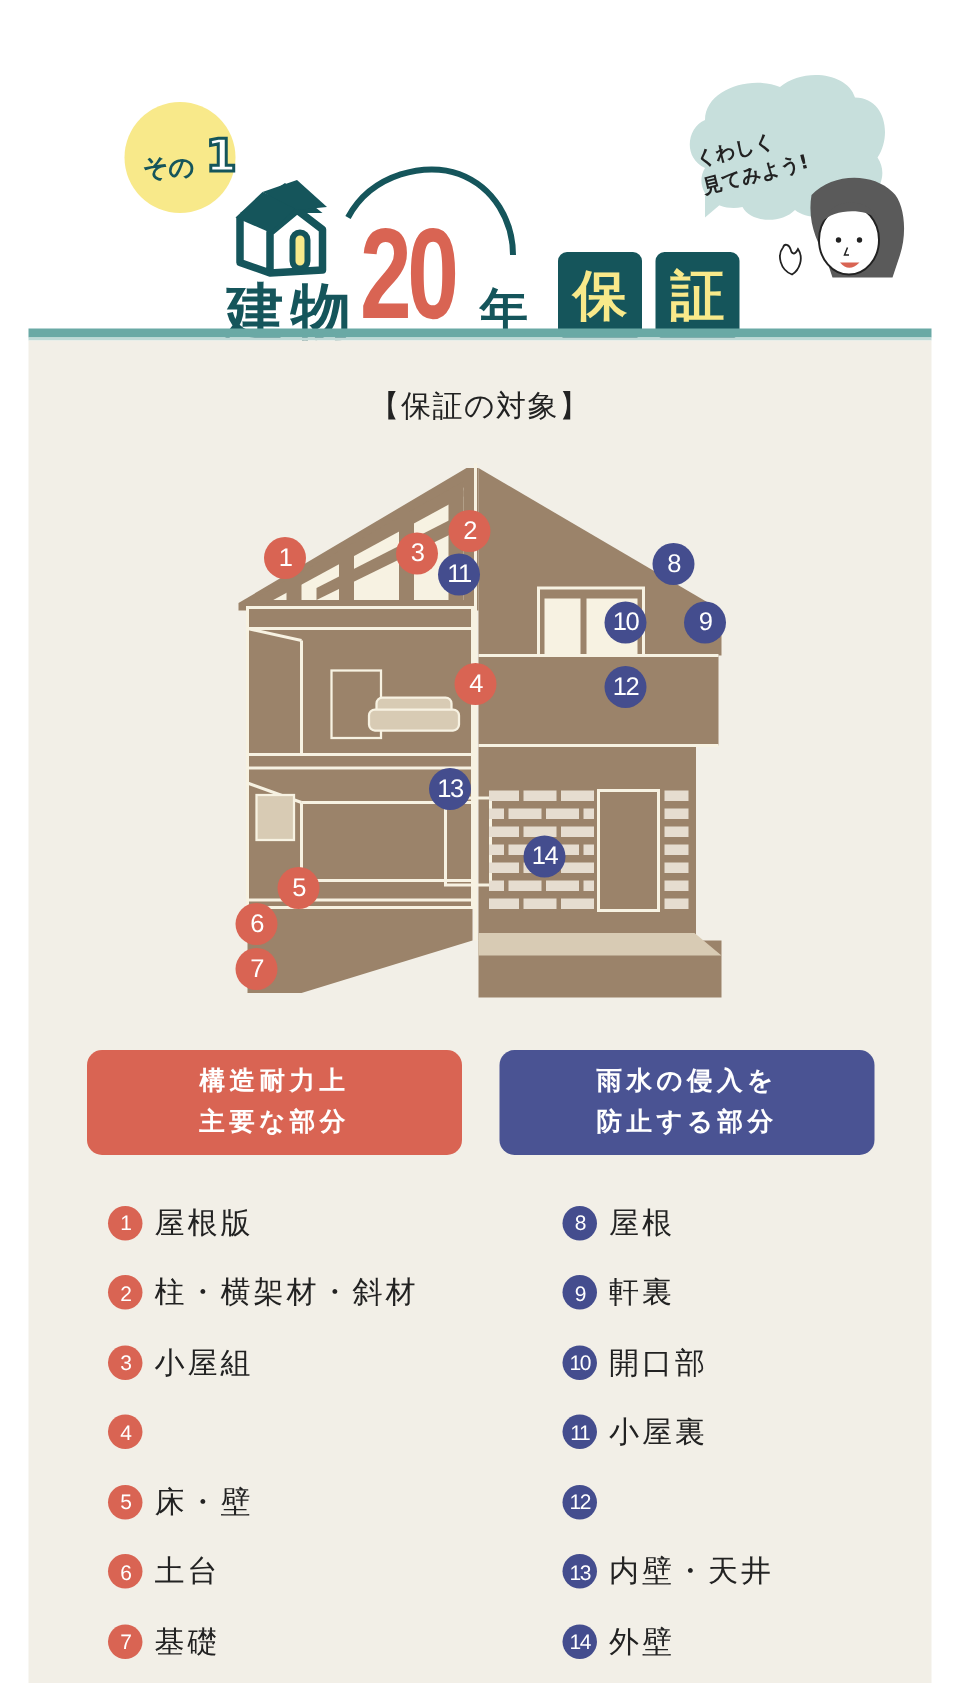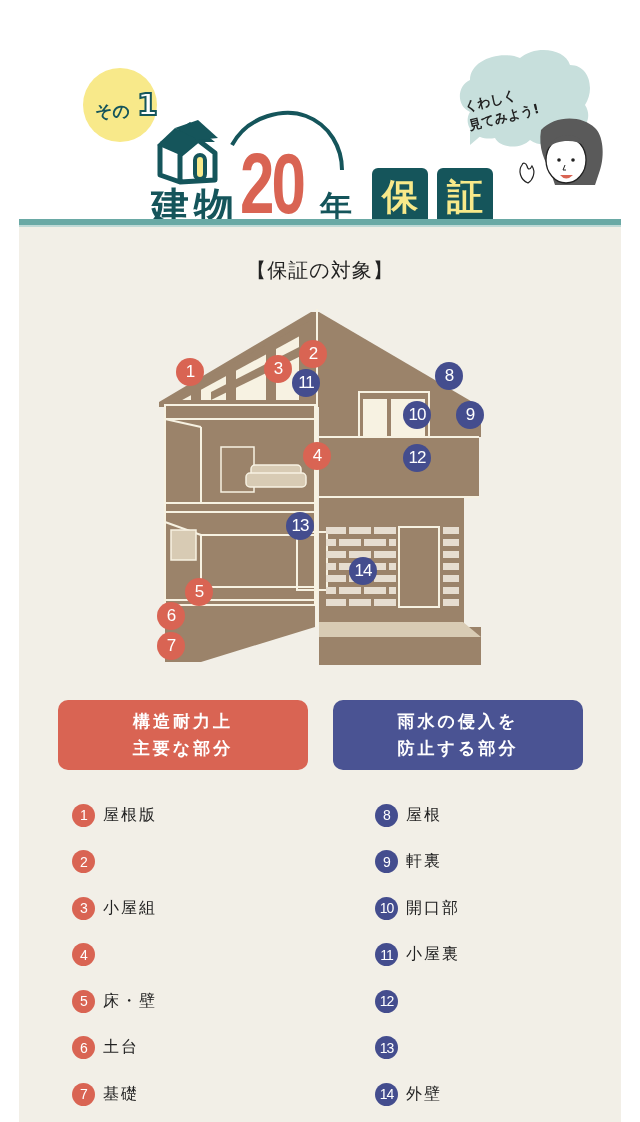--- a/index.html
+++ b/index.html
@@ -36,21 +36,21 @@
   .cat-red { left: 39px; background: #d96453; }
   .cat-blue { left: 314px; background: #4a5393; }
 
   .list { position: absolute; top: 565px; }
   .list-left { left: 53px; }
   .list-right { left: 356px; }
   .list-item { display: flex; align-items: center; height: 46.5px; }
   .num { width: 23px; height: 23px; border-radius: 50%; color: #fff; font-size: 14px; font-family: "Liberation Sans", sans-serif; display: flex; align-items: center; justify-content: center; margin-right: 8px; letter-spacing: -1px; flex-shrink: 0; }
   .num.red { background: #d96453; }
   .num.blue { background: #444d8e; }
-  .item-label { font-size: 16px; color: #222; letter-spacing: 2px; }
+  .item-label { font-size: 20px; color: #222; letter-spacing: 2px; }
 </style>
 </head>
 <body>
 
 <div class="header">
   <div class="sono-circle"></div>
 
   <svg class="header-svg" width="640" height="219">
 
     <g>
@@ -222,20 +222,21 @@
     <div>防止する部分</div>
   </div>
 
   <div class="list list-left">
     <div class="list-item">
         <span class="num red">1</span>
         <span class="item-label">屋根版</span>
       </div>
     <div class="list-item">
         <span class="num red">2</span>
+        <span class="item-label">柱・横架材・斜材</span>
       </div>
     <div class="list-item">
         <span class="num red">3</span>
         <span class="item-label">小屋組</span>
       </div>
     <div class="list-item">
         <span class="num red">4</span>
       </div>
     <div class="list-item">
         <span class="num red">5</span>
@@ -266,19 +267,20 @@
       </div>
     <div class="list-item">
         <span class="num blue">11</span>
         <span class="item-label">小屋裏</span>
       </div>
     <div class="list-item">
         <span class="num blue">12</span>
       </div>
     <div class="list-item">
         <span class="num blue">13</span>
+        <span class="item-label">内壁・天井</span>
       </div>
     <div class="list-item">
         <span class="num blue">14</span>
         <span class="item-label">外壁</span>
       </div>
   </div>
 </div>
 
 </body></html>

